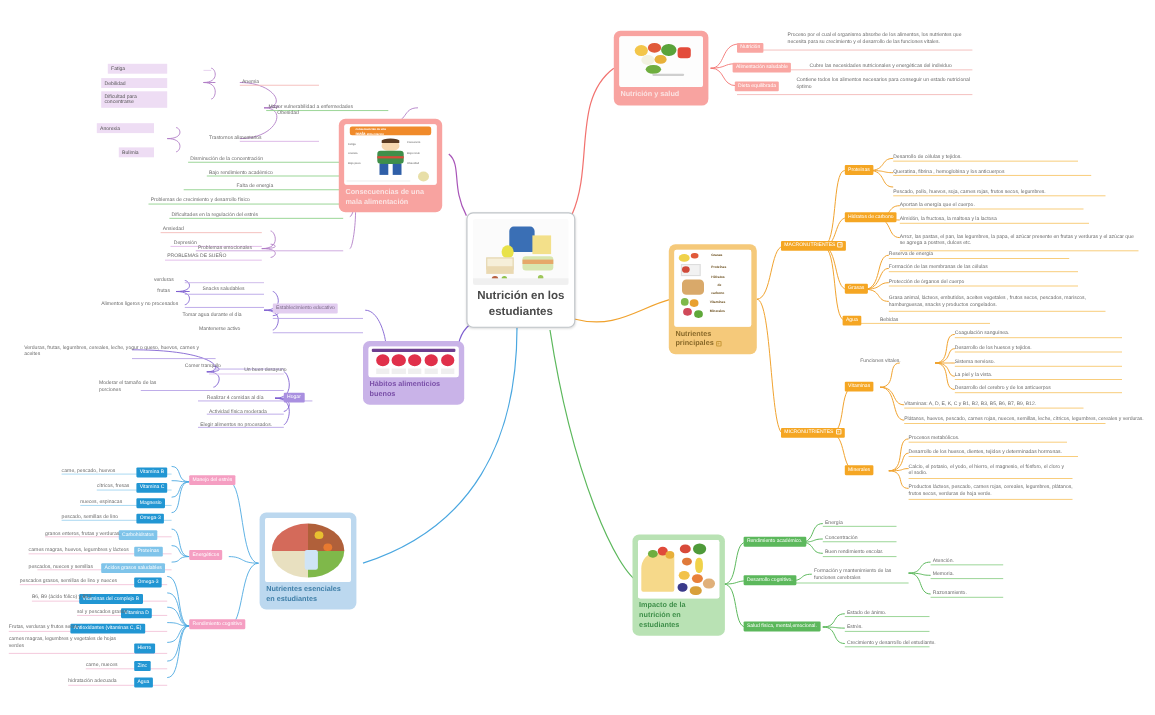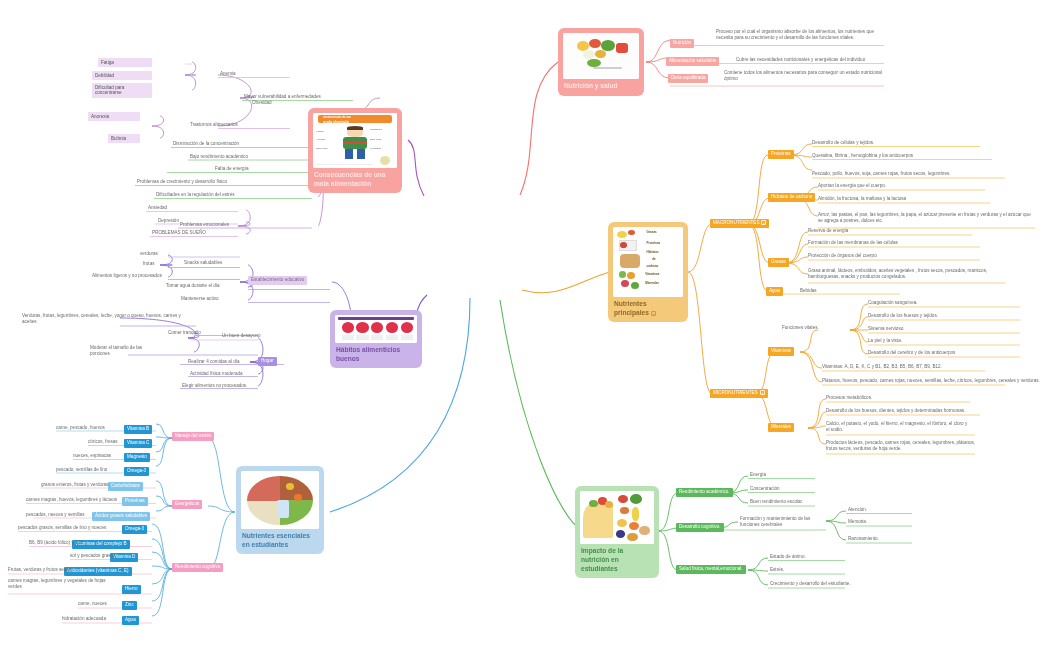--- a/index.html
+++ b/index.html
@@ -308,20 +308,38 @@
       <line x1="680" y1="530" x2="826" y2="530"></line>
       <line x1="846" y1="513.5" x2="912" y2="513.5"></line>
       <line x1="846" y1="526" x2="912" y2="526"></line>
       <line x1="846" y1="543" x2="912" y2="543"></line>
       <line x1="768" y1="560.5" x2="845" y2="560.5"></line>
       <line x1="768" y1="574" x2="845" y2="574"></line>
       <line x1="768" y1="588" x2="845" y2="588"></line>
     </g>
   </svg>
 
+  <div class="card big" style="left:424px; top:193px; width:99px; height:105px;">
+    <div class="thumb" style="height:60px;">
+      <div class="pic" style="background:#fbfbfb;">
+        <div class="sq" style="left:38%;top:12%;width:26%;height:38%;background:#3a6fb5;border-radius:4px 4px 2px 2px;"></div>
+        <div class="dot" style="left:30%;top:40%;width:13%;height:20%;background:#e8e24a;"></div>
+        <div class="sq" style="left:62%;top:25%;width:20%;height:28%;background:#f3e08a;"></div>
+        <div class="sq" style="left:14%;top:58%;width:28%;height:18%;background:#f6efd9;border:1px solid #e3d4ad;"></div>
+        <div class="sq" style="left:14%;top:72%;width:28%;height:12%;background:#ead9b2;"></div>
+        <div class="sq" style="left:52%;top:56%;width:32%;height:22%;background:#d8e6b0;border-radius:3px;"></div>
+        <div class="sq" style="left:52%;top:62%;width:32%;height:7%;background:#e6a86a;"></div>
+        <div class="dot" style="left:20%;top:86%;width:7%;height:10%;background:#b8603f;"></div>
+        <div class="dot" style="left:30%;top:87%;width:6%;height:9%;background:#8fc24a;"></div>
+        <div class="dot" style="left:68%;top:85%;width:6%;height:9%;background:#9ec65a;"></div>
+        <div class="sq" style="left:0;top:90%;width:100%;height:10%;background:#f0f0f0;"></div>
+      </div>
+    </div>
+    <div class="cap">Nutrición en los estudiantes</div>
+  </div>
 
   <div class="card c-red" style="left:558px; top:28px; width:86px; height:68px;">
     <div class="thumb" style="height:46px;">
       <div class="pic heart">
         <div class="dot" style="left:18%;top:18%;width:16%;height:22%;background:#f3c64a;"></div>
         <div class="dot" style="left:34%;top:12%;width:16%;height:20%;background:#e05a3a;"></div>
         <div class="dot" style="left:50%;top:16%;width:18%;height:24%;background:#5aa33a;"></div>
         <div class="dot" style="left:26%;top:36%;width:16%;height:20%;background:#f2f2e0;"></div>
         <div class="dot" style="left:42%;top:36%;width:14%;height:18%;background:#e8b13a;"></div>
         <div class="dot" style="left:32%;top:56%;width:18%;height:18%;background:#6fae3f;"></div>

